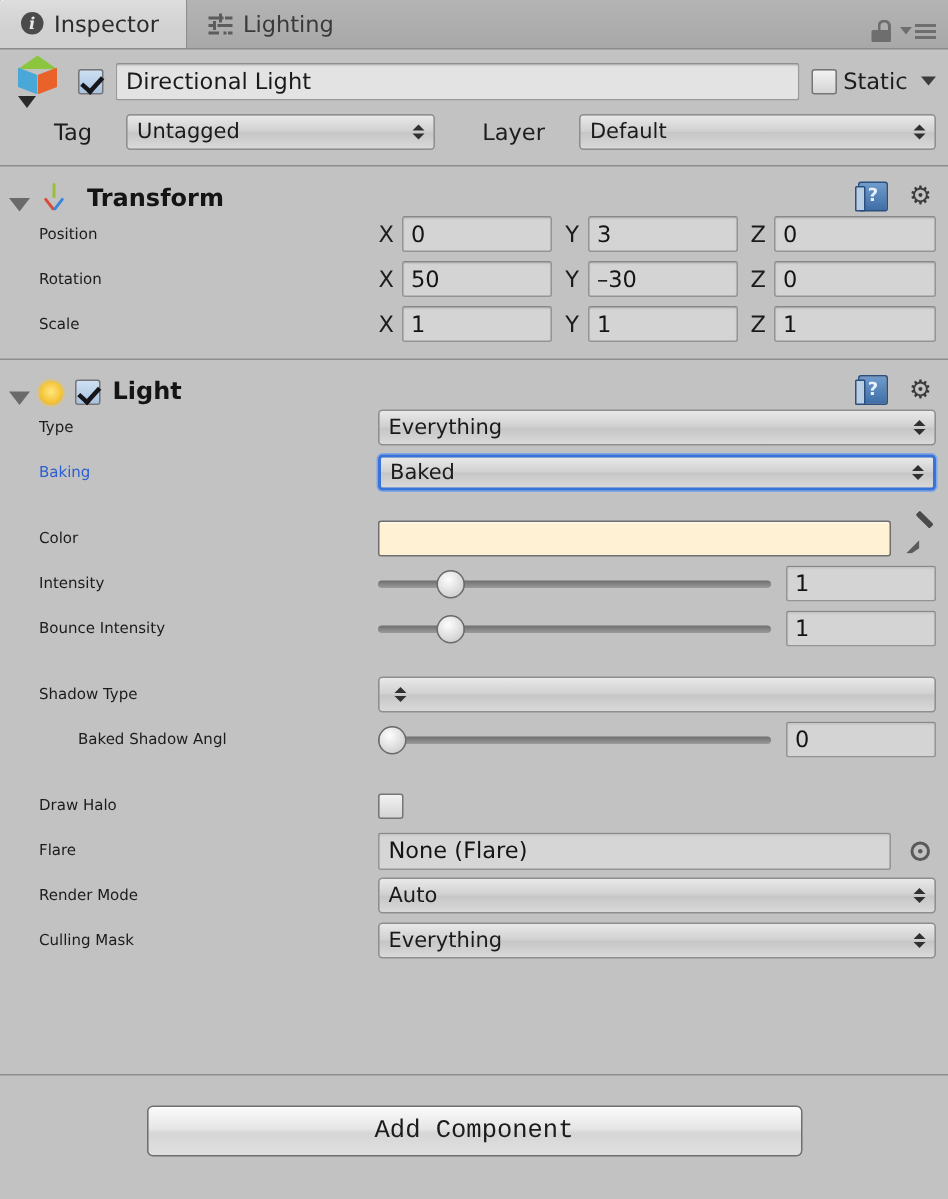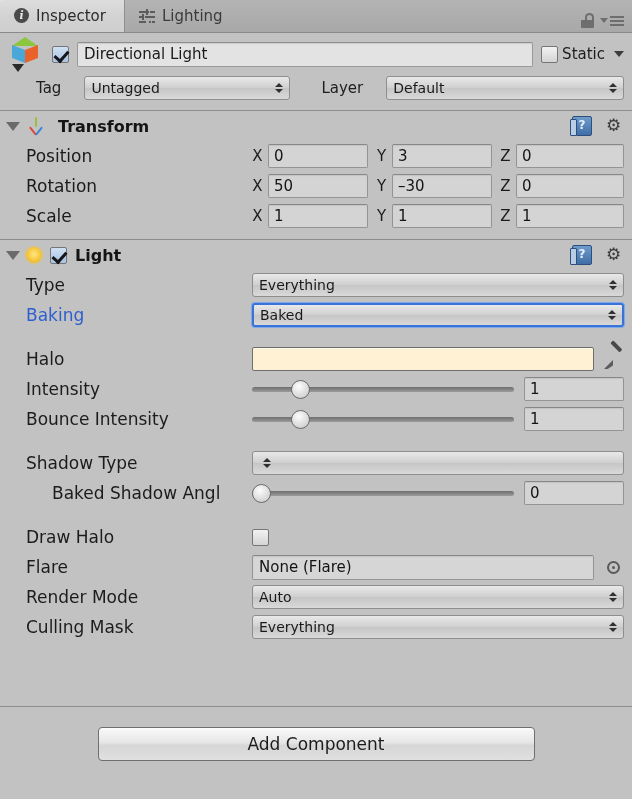--- a/index.html
+++ b/index.html
@@ -110,21 +110,21 @@
   }
   .dropdown .val { flex:1; white-space:nowrap; overflow:hidden; }
   .dd-arrows { display:flex; flex-direction:column; gap:2px; margin-left:4px; flex:none; }
   .dd-arrows .u { width:0;height:0;border-left:4px solid transparent;border-right:4px solid transparent;border-bottom:4px solid #303030; }
   .dd-arrows .d { width:0;height:0;border-left:4px solid transparent;border-right:4px solid transparent;border-top:4px solid #303030; }
   .dropdown.focused { border:2px solid #3a73d8; box-shadow:0 0 0 1px #7ea8ea;gap:24px; }
 
   
   .sep { height:1px; background:#8d8d8d; }
 
-  .comp-header { display:flex; align-items:center; height:30px; padding:0 8px 0 6px; gap:6px; }
+  .comp-header { display:flex; align-items:flex-end; height:30px; padding:0 8px 0 6px; gap:6px; }
   .foldout { width:0;height:0;border-left:7px solid transparent;border-right:7px solid transparent;border-top:9px solid #6a6a6a; flex:none; }
   .comp-title { font-weight:bold; font-size:16px; color:#141414; }
   .comp-header .grow { flex:1; }
 
   .axis-icon { width:20px; height:20px; position:relative; flex:none; }
   .axis-icon i { position:absolute; display:block; width:2px; border-radius:1px; transform-origin:bottom center; }
 
   .sun-icon {
     width:16px;height:16px;border-radius:50%;flex:none;
     background: radial-gradient(circle at 50% 45%, #ffe680 0%, #f5c63c 55%, #e0a820 100%);
@@ -135,21 +135,21 @@
     width:20px; height:20px; flex:none; position:relative;
     background: linear-gradient(to bottom,#6f9ccb,#3f6ea8);
     border:1px solid #2d4f7d; border-radius:2px;
   }
   .help-icon:before{content:"";position:absolute;left:-3px;top:2px;width:5px;height:15px;background:#b9cde3;border:1px solid #2d4f7d;border-radius:1px;}
   .help-icon span{position:absolute;left:0;right:0;top:1px;text-align:center;color:#e8f0fa;font-size:12px;font-weight:bold;}
   .gear-icon { width:18px;height:18px;flex:none;position:relative; color:#3a3a3a; font-size:17px; line-height:17px; }
 
   
   .prop { display:flex; align-items:center; height:30px; padding:0 8px 0 0; }
-  .prop .name { width:252px; padding-left:26px; font-size:17px; color:#1c1c1c; white-space:nowrap; overflow:hidden; }
+  .prop .name { width:252px; padding-left:26px; font-size:10px; color:#1c1c1c; white-space:nowrap; overflow:hidden; }
   .prop .name.indent { padding-left:52px; }
   .prop .name.blue { color:#2d5fd0; }
 
   .vec-row { display:flex; align-items:center; gap:0; flex:1; }
   .vec-cell { display:flex; align-items:center; gap:5px; flex:1; }
   .vec-cell .ax { font-size:15px; width:11px; text-align:center; color:#1c1c1c; }
   .numfield {
     flex:1; height:24px; background:#d4d4d4;
     border:1px solid #949494; border-top-color:#878787; border-radius:2px;
     padding:0 5px; display:flex; align-items:center; font-size:15px; color:#141414;
@@ -178,21 +178,21 @@
     flex:1; height:25px; background:#d6d6d6;
     border:1px solid #949494; border-top-color:#878787; border-radius:2px;
     padding:0 6px; display:flex; align-items:center; font-size:15px; color:#141414;
     box-shadow: inset 0 1px 1px rgba(0,0,0,.08);
   }
   .target-icon { width:22px; height:22px; flex:none; margin-left:8px; display:flex; align-items:center; justify-content:center; }
   .target-icon .ring { width:13px;height:13px;border:2px solid #5a5a5a;border-radius:50%;position:relative; }
   .target-icon .ring:after{content:"";position:absolute;left:3px;top:3px;width:3px;height:3px;border-radius:50%;background:#5a5a5a;}
 
   
-  .footer { position:absolute; left:0; right:0; bottom:18px; }
+  .footer { position:absolute; left:0; right:0; bottom:8px;font-family:Liberation Mono, monospace; }
   .addbtn {
     margin:20px auto; width:437px; height:34px;
     border:1px solid #6f6f6f; border-radius:4px;
     background: linear-gradient(to bottom,#fafafa 0%,#e6e6e6 45%,#d6d6d6 55%,#e0e0e0 100%);
     display:flex; align-items:center; justify-content:center;
     font-size:17px; color:#1c1c1c; cursor:default;
     box-shadow: 0 1px 0 rgba(255,255,255,.6) inset;
   }
 </style>
 </head>
@@ -376,21 +376,21 @@
       <span class="dd-arrows">
           <span class="u"></span>
           <span class="d"></span>
         </span>
     </span>
   </div>
 
   <div style="height:14px;"></div>
 
   <div class="prop">
-    <span class="name">Halo</span>
+    <span class="name">Color</span>
     <span class="swatch" id="color-swatch" style="background: rgb(255, 242, 212);"></span>
     <span class="pipette">
       <span class="stem"></span>
         <span class="tip"></span>
     </span>
   </div>
 
   <div class="prop">
     <span class="name">Intensity</span>
     <span class="slider">

